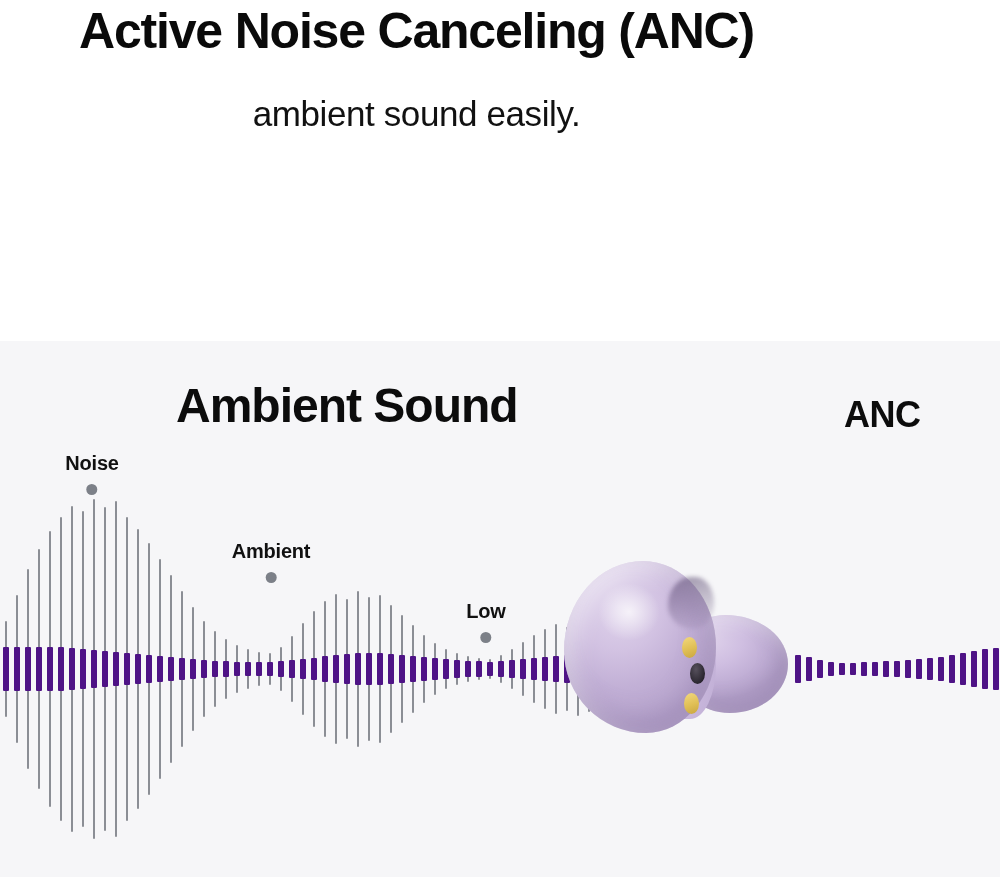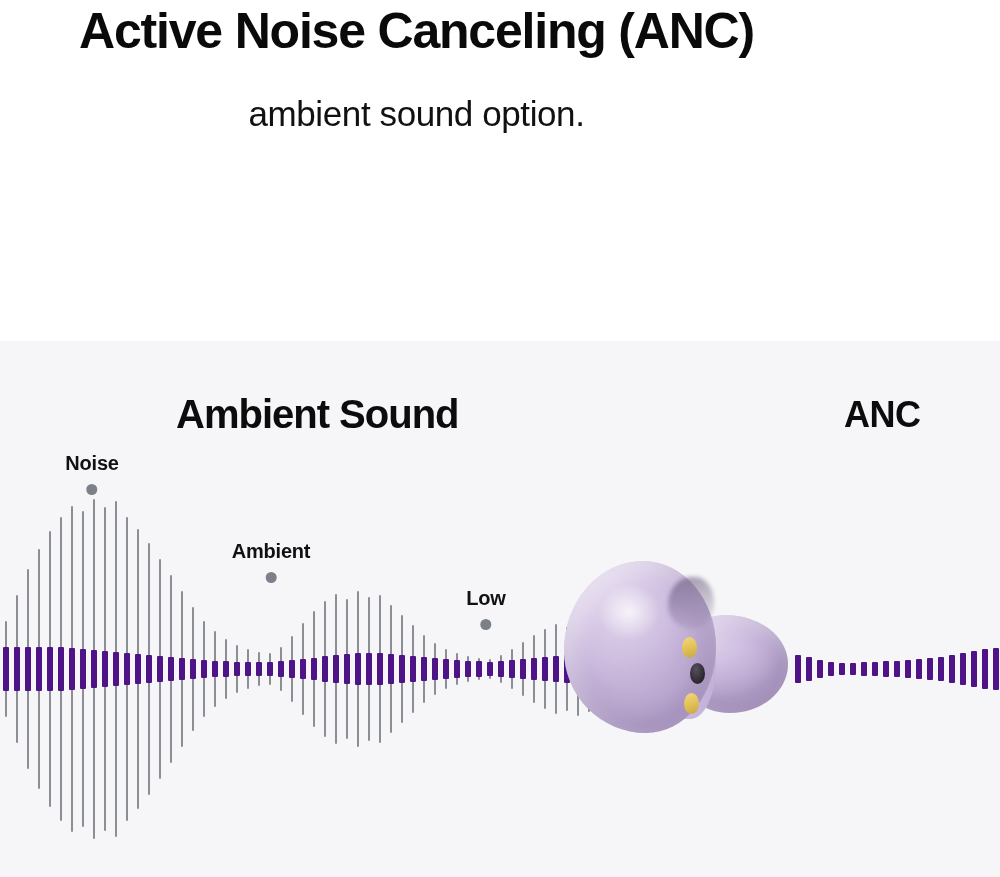--- a/index.html
+++ b/index.html
@@ -58,22 +58,22 @@
 
   .section-heading {
     position: absolute;
     font-weight: 700;
     color: #0c0c0c;
     letter-spacing: -1px;
     white-space: nowrap;
   }
   #ambient-heading {
     left: 176px;
-    top: 50px;
-    font-size: 40px;
+    top: 42px;
+    font-size: 48px;
     line-height: 46px;
   }
   #anc-heading {
     left: 844px;
     top: 52px;
     font-size: 36px;
     line-height: 44px;
     letter-spacing: -0.5px;
   }
 
@@ -187,21 +187,21 @@
     background: radial-gradient(ellipse at 50% 50%, rgba(255,255,255,0.72), rgba(255,255,255,0) 70%);
     border-radius: 50%;
   }
 </style>
 </head>
 <body>
 
 <div id="header">
   <h1 id="page-title">Active Noise Canceling (ANC)</h1>
   <p id="page-subtitle">
-    <span class="line">ambient sound option.</span>
+    <span class="line">ambient sound easily.</span>
   </p>
 </div>
 
 <div id="feature-panel">
 
   <div id="waveform">
       <div class="bar bar-gray" style="width: 2px; height: 96px; left: 5px; top: 280px; background: rgb(139, 142, 149);"></div>
       <div class="bar bar-gray" style="width: 2px; height: 148px; left: 16px; top: 254px; background: rgb(139, 142, 149);"></div>
       <div class="bar bar-gray" style="width: 2px; height: 200px; left: 27px; top: 228px; background: rgb(139, 142, 149);"></div>
       <div class="bar bar-gray" style="width: 2px; height: 240px; left: 38px; top: 208px; background: rgb(139, 142, 149);"></div>
@@ -355,21 +355,21 @@
 
   <div id="level-markers">
       <div class="level-marker" style="left: 92px; top: 110px;">
         <span class="level-label">Noise</span>
         <span class="level-dot"></span>
       </div>
       <div class="level-marker" style="left: 271px; top: 198px;">
         <span class="level-label">Ambient</span>
         <span class="level-dot"></span>
       </div>
-      <div class="level-marker" style="left: 486px; top: 245px;">
+      <div class="level-marker" style="left: 486px; top: 258px;">
         <span class="level-label">Low</span>
         <span class="level-dot"></span>
       </div>
     </div>
 
   <div id="earbud">
     <div id="earbud-tip"></div>
     <div id="earbud-neck"></div>
     <div id="earbud-body">
       <div id="earbud-highlight"></div>

